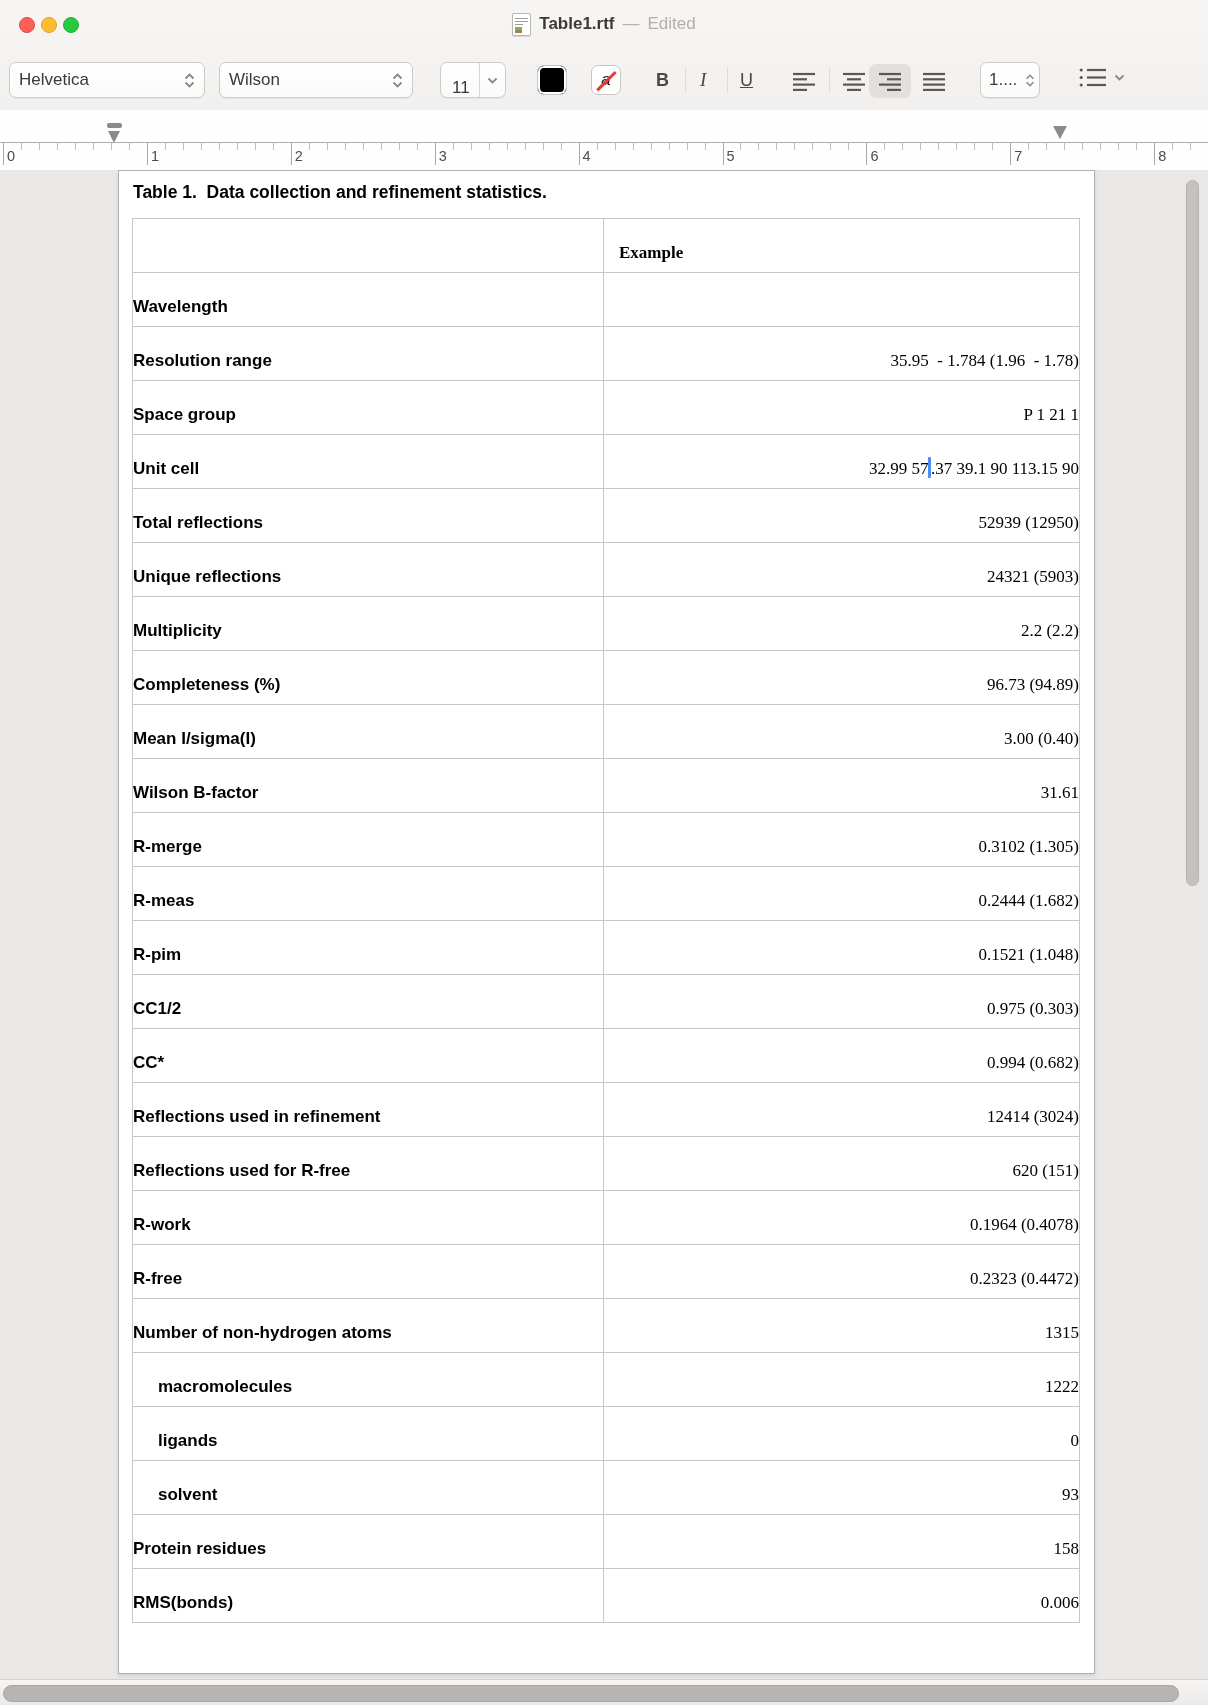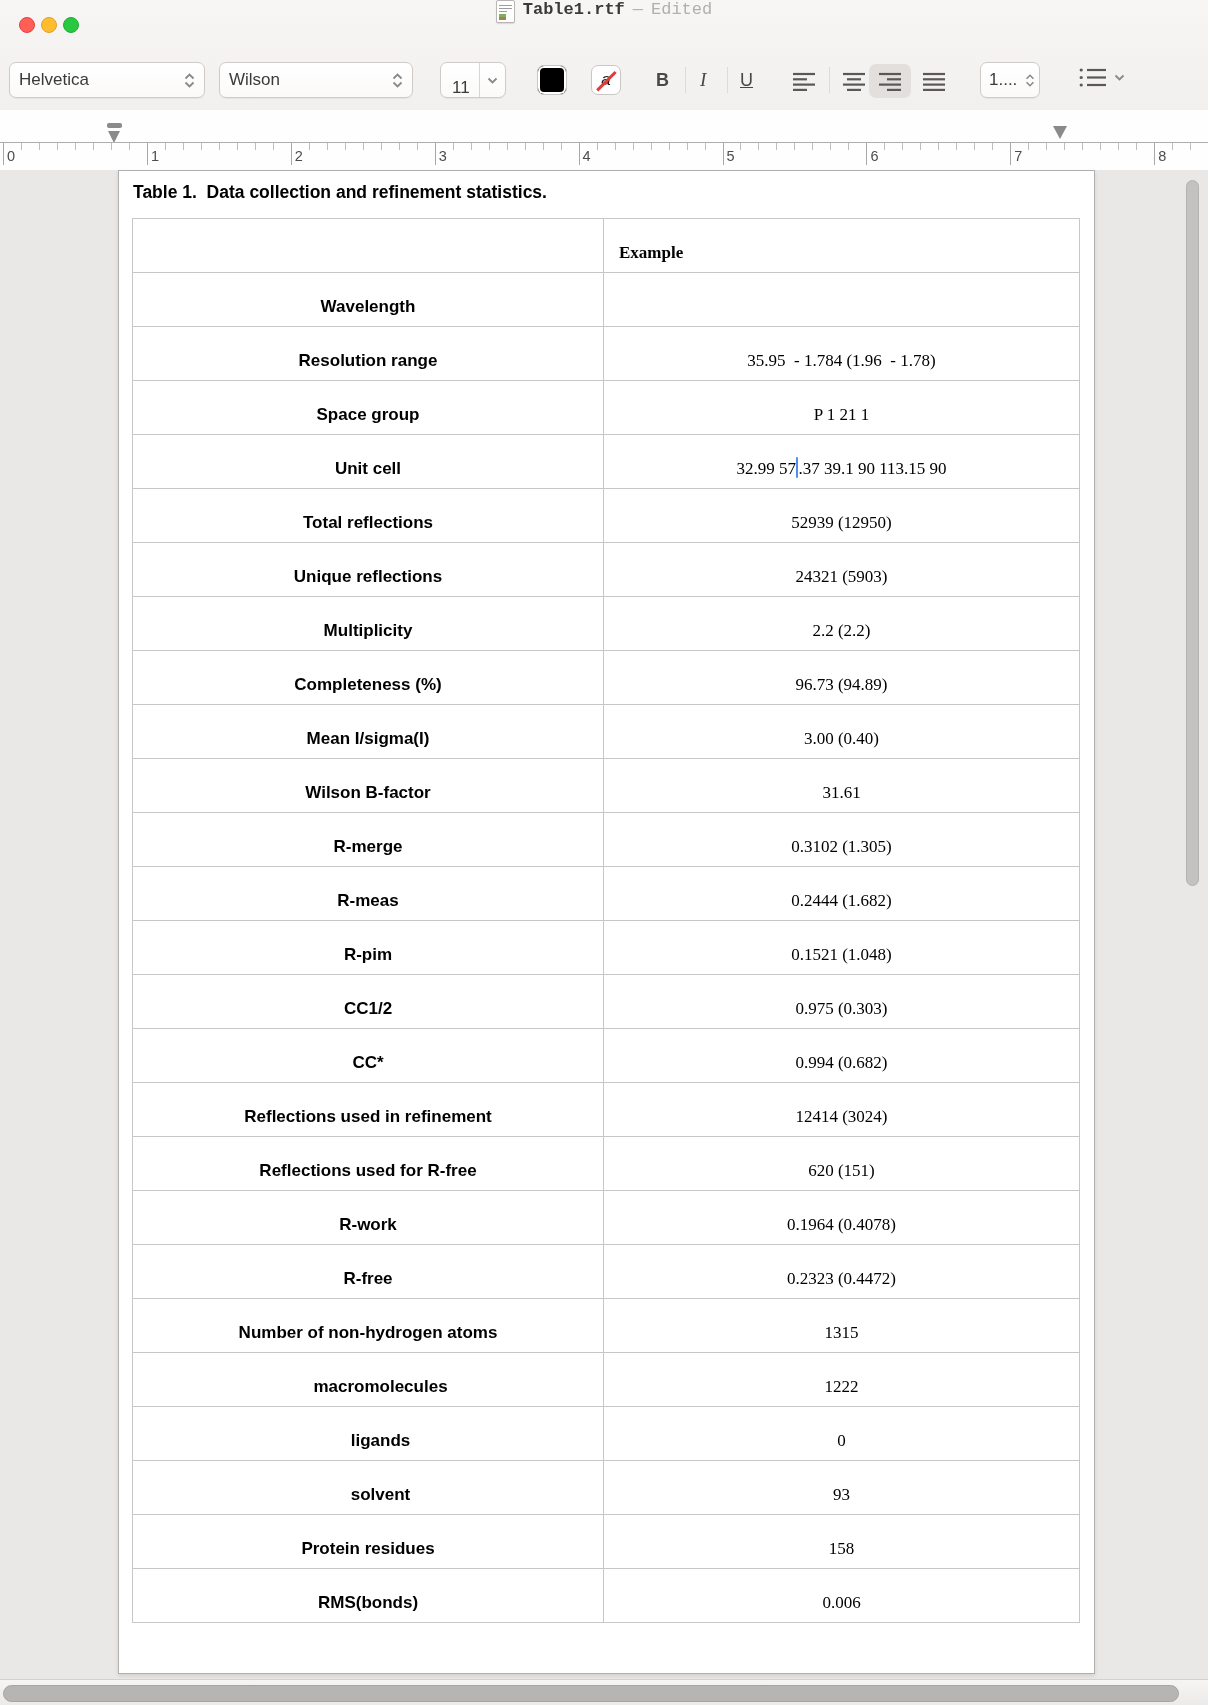--- a/index.html
+++ b/index.html
@@ -9,21 +9,21 @@
   .abs{position:absolute;}
 
   
   .chrome{left:0;top:0;width:1208px;height:110px;background:linear-gradient(#f7f6f5,#f2f0ee);
           border-bottom:1px solid #c9c6c3;}
   .tlight{position:absolute;top:17px;width:14px;height:14px;border-radius:50%;}
   .tl-close{left:19px;background:#ff5f57;border:0.5px solid #e0443e;}
   .tl-min{left:41px;background:#febc2e;border:0.5px solid #dea123;}
   .tl-zoom{left:63px;background:#28c840;border:0.5px solid #1eae31;}
   .titlewrap{position:absolute;left:0;right:0;top:0;height:48px;display:flex;
-             align-items:flex-start;justify-content:center;gap:8px;font-family:Liberation Mono, monospace;}
+             align-items:center;justify-content:center;gap:8px;}
   .docicon{width:17px;height:21px;background:#fff;border:1px solid #b9b7b4;border-radius:2px;
            position:relative;box-shadow:0 1px 1px rgba(0,0,0,.12);}
   .docicon i{position:absolute;left:2px;right:2px;height:1px;background:#9f9d9a;}
   .docicon .l1{top:4px;} .docicon .l2{top:7px;} .docicon .l3{top:10px;width:8px;}
   .docicon .pic{position:absolute;left:2px;bottom:2px;width:7px;height:6px;
                 background:linear-gradient(#7fae5c 55%,#a8824e 55%);}
   .wtitle{font-size:17px;font-weight:700;color:#3c3a38;}
   .wedited{font-size:17px;color:#b2afac;}
   .wdash{font-size:17px;color:#b2afac;}
 
@@ -69,21 +69,21 @@
   .marker-ri{position:absolute;left:1053px;top:16px;width:0;height:0;
         border-left:7.5px solid transparent;border-right:7.5px solid transparent;border-top:13px solid #8a8a8a;}
 
   
   .page{left:118px;top:170px;width:977px;height:1504px;background:#fff;
         border:1px solid #b2b0ae;box-sizing:border-box;box-shadow:0 2px 4px rgba(0,0,0,.10);}
   .doc-title{position:absolute;left:14px;top:11px;font-size:17.5px;font-weight:700;
              color:#000;white-space:pre;}
   table.stats{position:absolute;left:13px;top:47px;border-collapse:collapse;table-layout:fixed;}
   table.stats td{border:1px solid #c7c7c7;height:54px;vertical-align:bottom;
-                 font-size:17px;color:#000;box-sizing:border-box;padding:0 0 9px 0;text-align:center;}
+                 font-size:17px;color:#000;box-sizing:border-box;padding:0 0 9px 0;}
   td.c-label{width:471px;font-weight:700;padding-left:11px;}
   td.c-label.indent{padding-left:25px;}
   td.c-value{width:476px;text-align:right;padding-right:12px;white-space:pre;font-family:Liberation Serif, serif;}
   td.c-value.header{text-align:left;padding-left:15px;font-weight:700;}
   .caret{display:inline-block;width:2.5px;height:21px;background:#4d8df6;
          vertical-align:-4px;border-radius:1px;}
 
   
   .vscroll{left:1186px;top:180px;width:13px;height:706px;background:#c3c2c1;
            border:1px solid #b3b2b1;border-radius:7px;box-sizing:border-box;}

